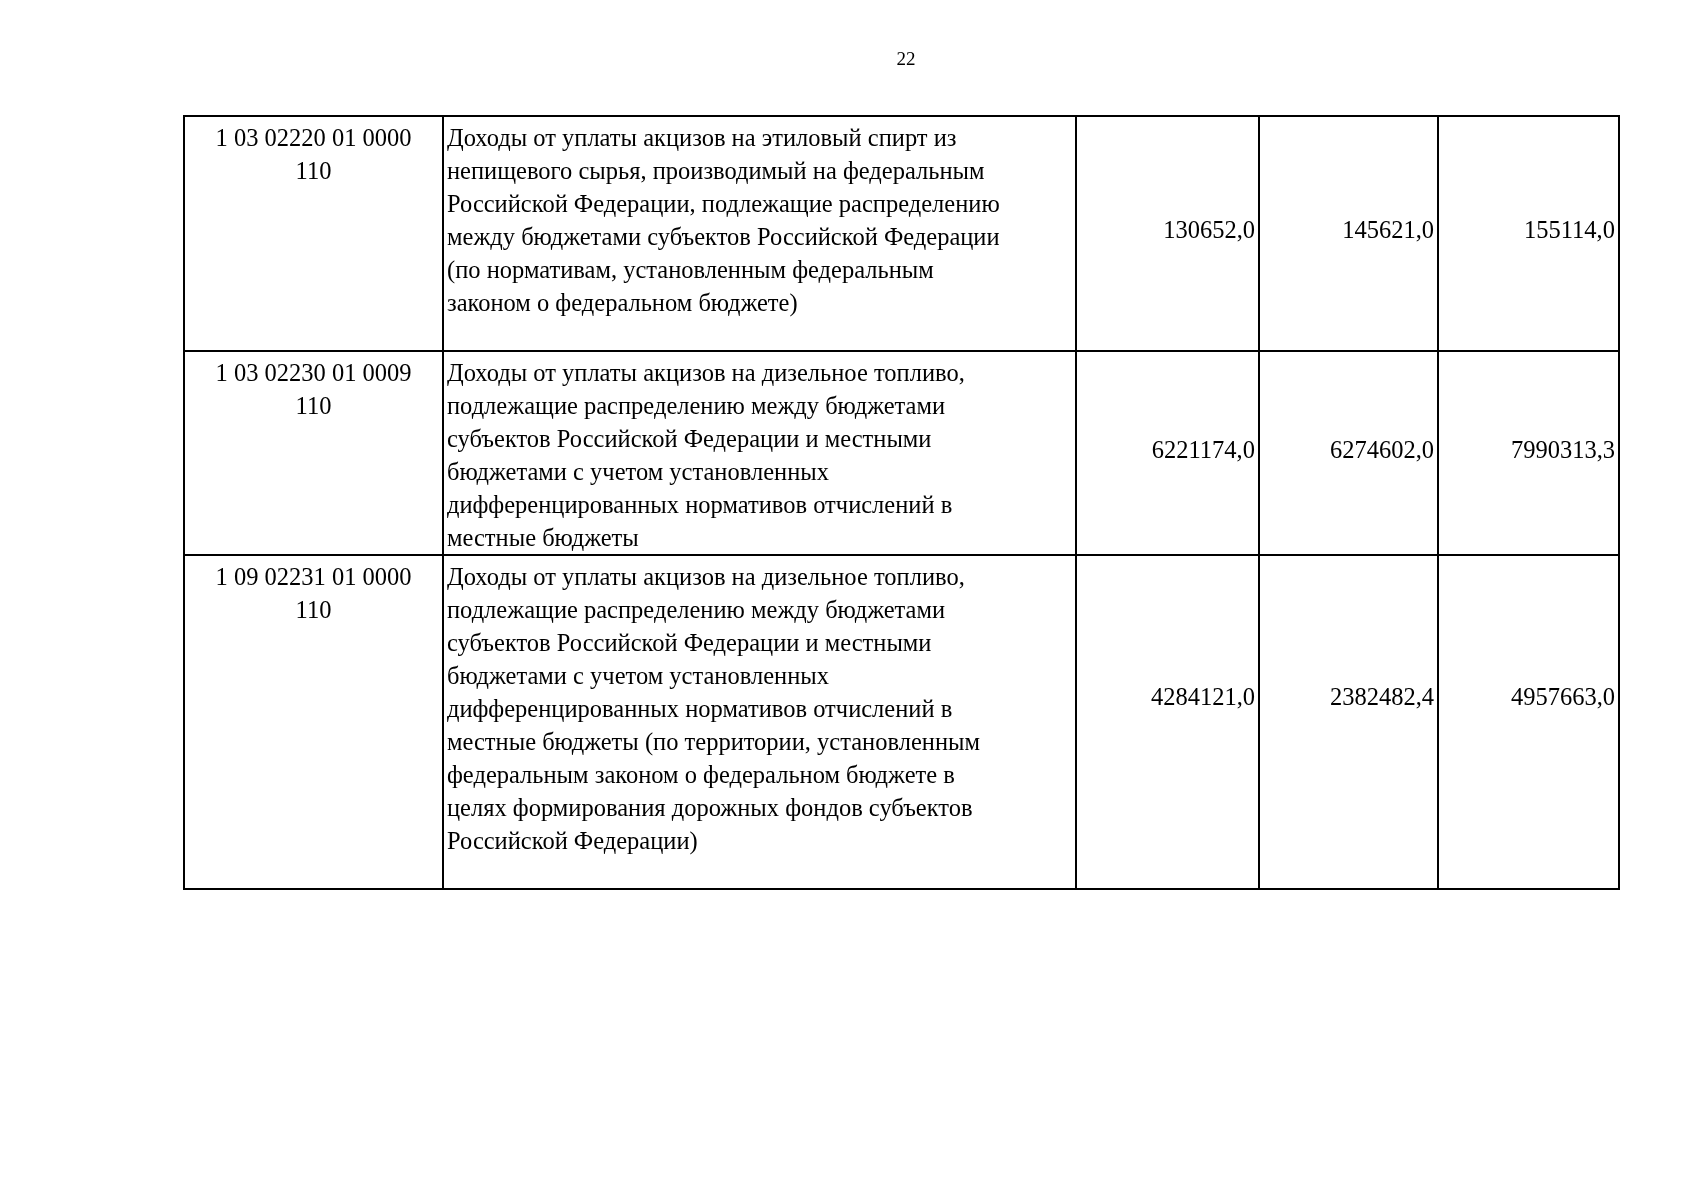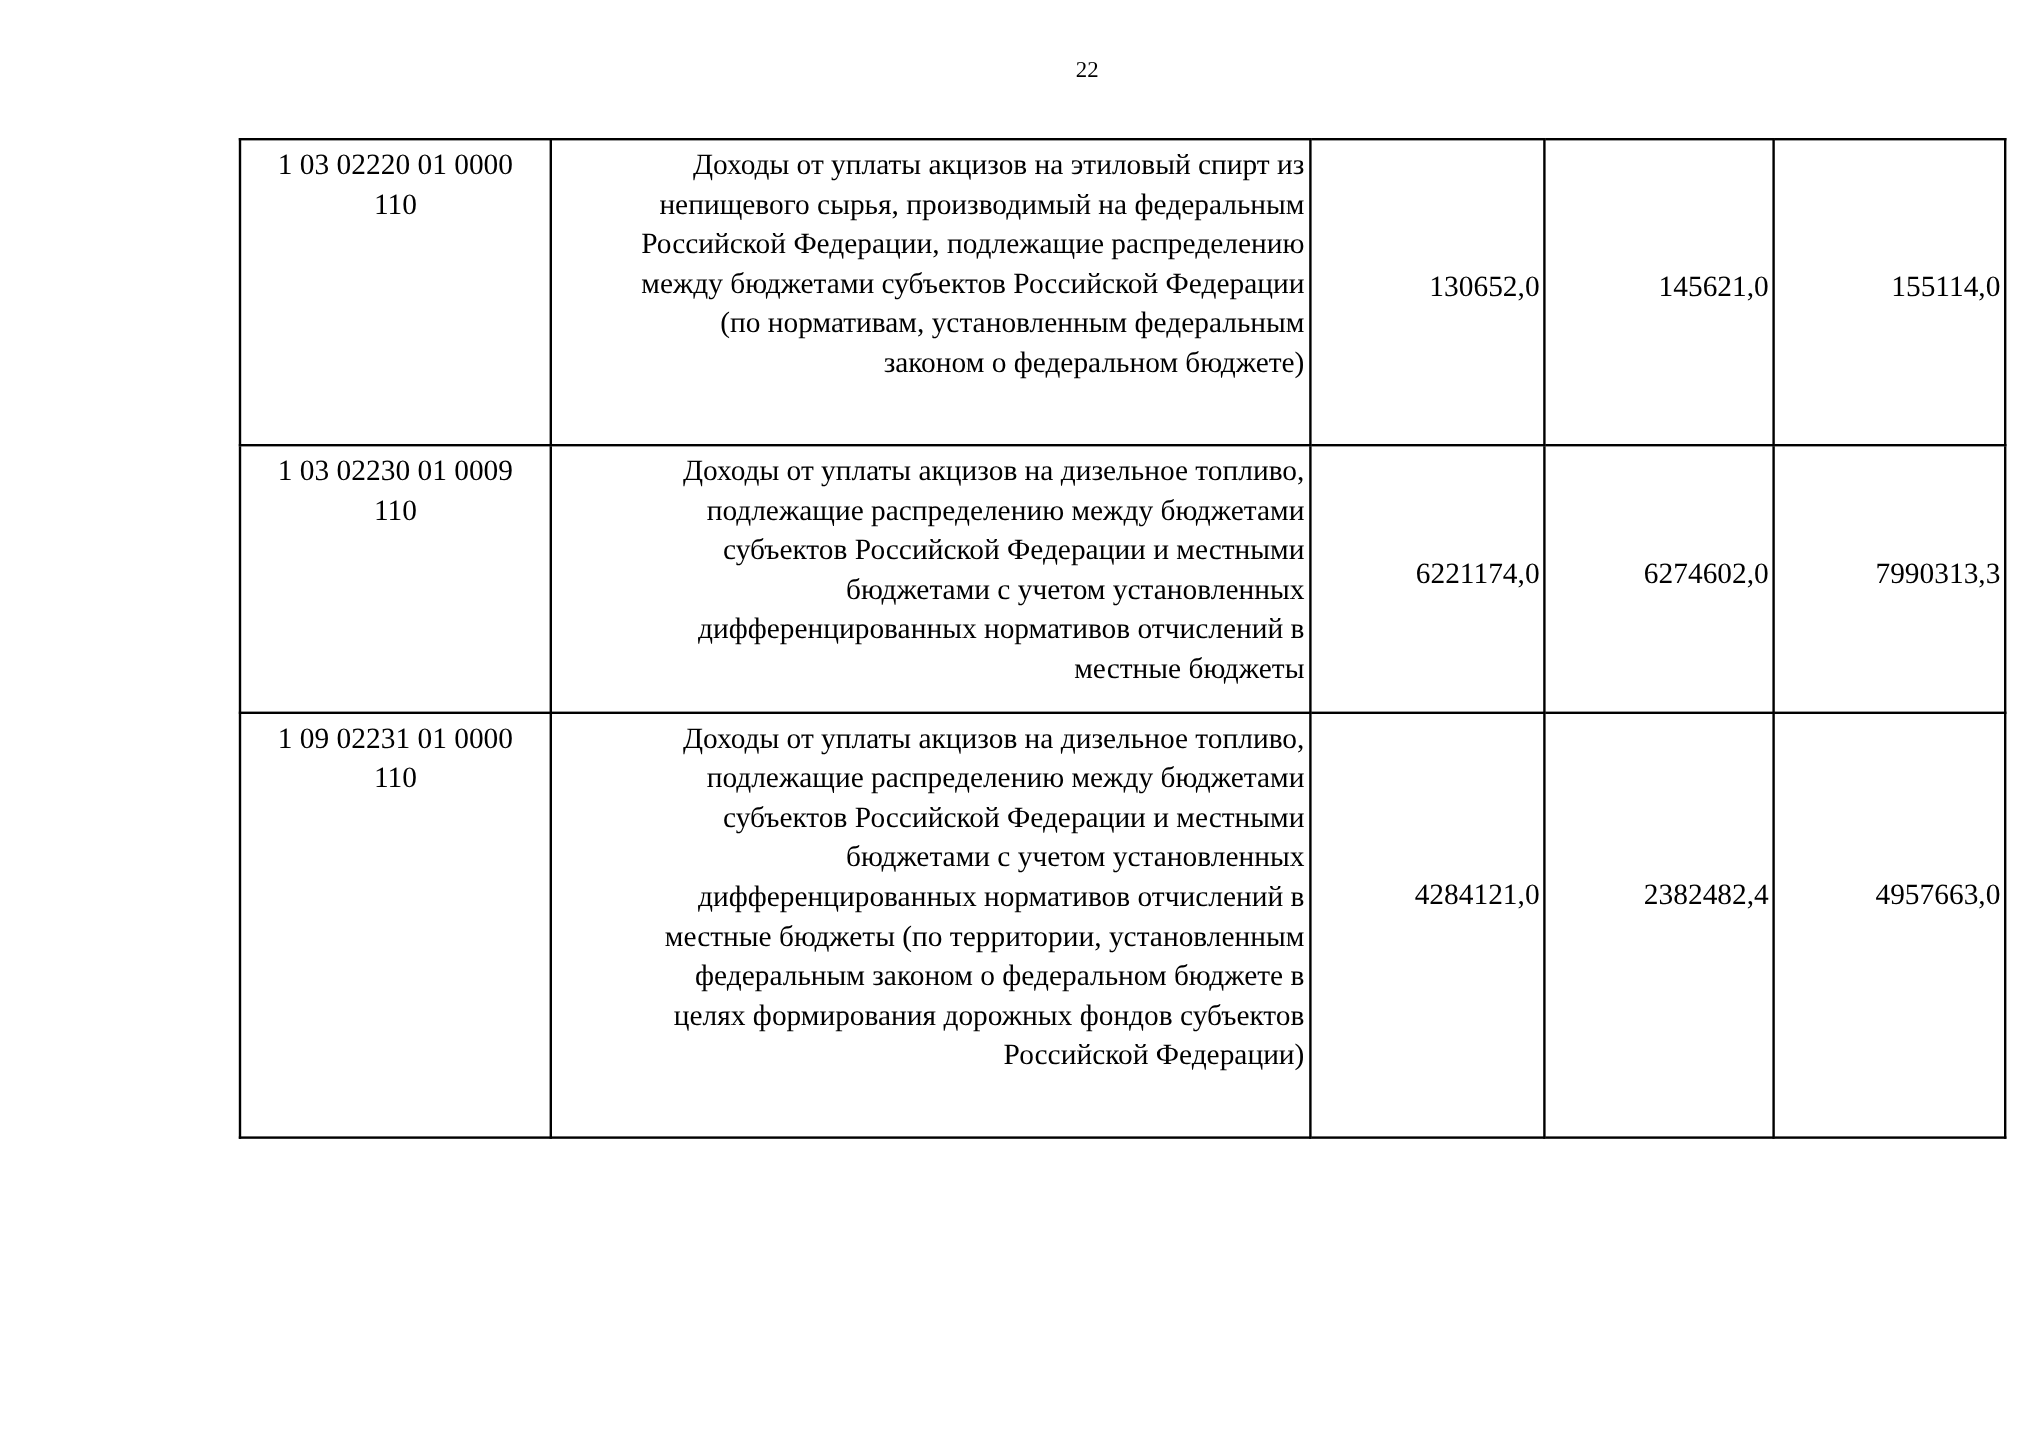--- a/index.html
+++ b/index.html
@@ -10,31 +10,30 @@
   }
   .page-number {
     position: absolute; top: 48px; left: 0; width: 1812px;
     text-align: center; font-size: 19px;
   }
   table.budget {
     position: absolute; left: 183px; top: 115px;
     border-collapse: collapse;
     table-layout: fixed;
     width: 1415px;
-    margin-left: 16px;
   }
   table.budget td {
     border: 2px solid #000;
     vertical-align: top;
     font-size: 24.5px;
     line-height: 33px;
-    padding: 12px;
+    padding: 0;
   }
   td.code { width: 253px; text-align: center; padding: 4px 2px 0 2px !important; }
-  td.desc { width: 624px; text-align: right; padding: 4px 4px 0 3px !important; }
+  td.desc { width: 624px; text-align: left; padding: 4px 4px 0 3px !important; }
   td.num { text-align: right; vertical-align: middle !important; padding-right: 3px !important; }
   td.n1 { width: 178px; }
   td.n2 { width: 174px; }
   td.n3 { width: 176px; }
   tr.r1 td { height: 229px; }
   tr.r2 td { height: 197px; }
   tr.r3 td { height: 328px; }
   .desc-line { display: block; white-space: nowrap; }
   .num-inner { position: relative; }
   tr.r1 .num-inner { top: -4px; }

